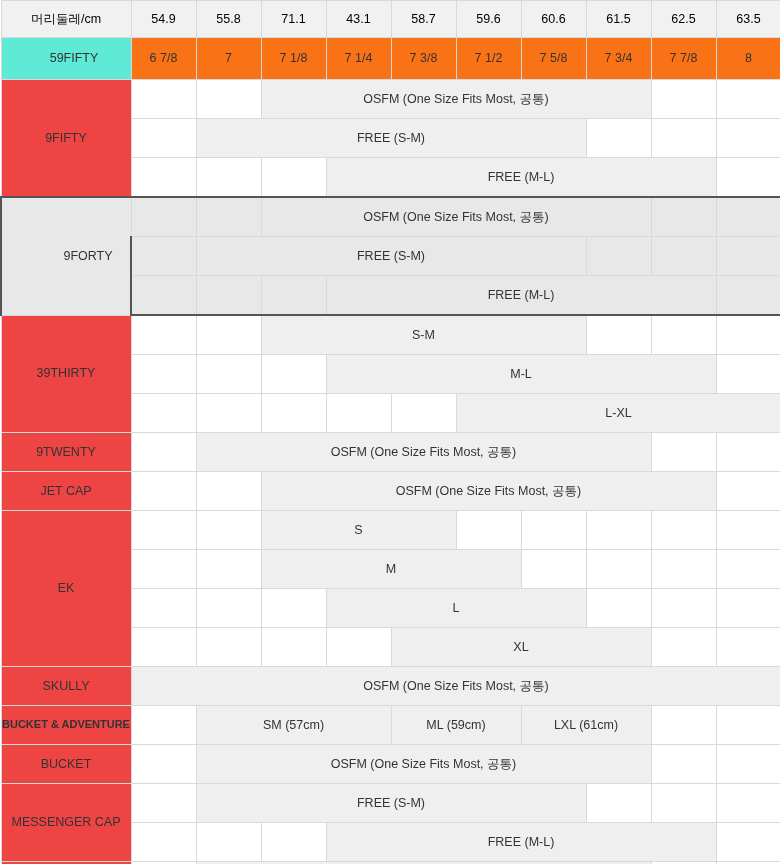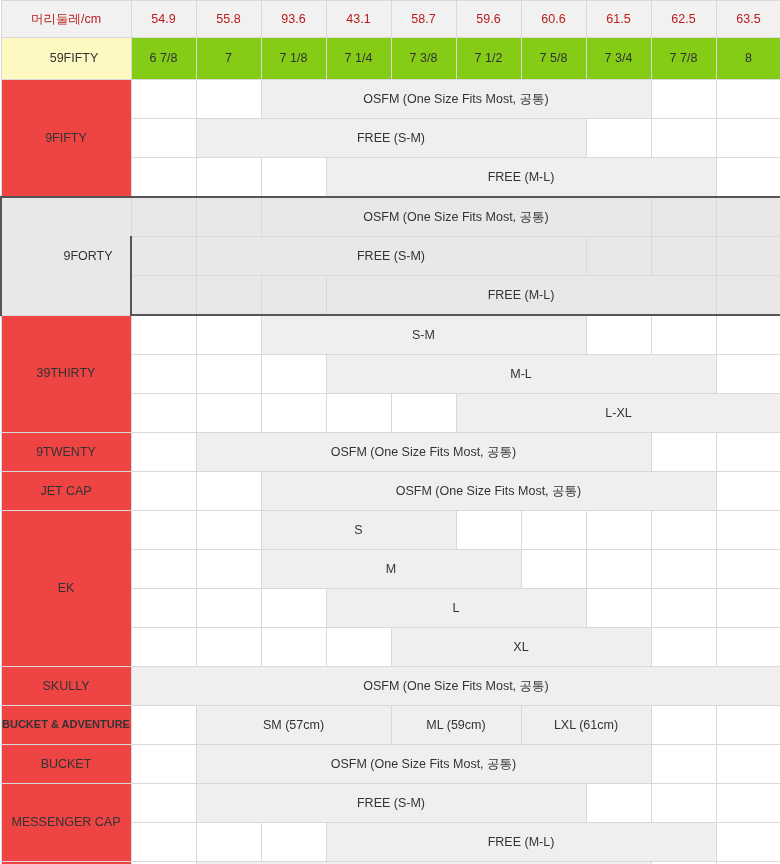--- a/index.html
+++ b/index.html
@@ -37,32 +37,32 @@
   }
   
   col.c0 { width: 130px; }
   col.cx { width: 65px; }
 
   
   tr.head td {
     height: 36px;
     background: #f1f1f1;
     font-size: 12.5px;
-    color: #b91c1c;
+    color: #000000;
   }
   tr.head td.head-label {
     background: #f1f1f1;
   }
   
   tr.inch td {
     height: 41px;
-    background: #84cc16;
+    background: #f97316;
   }
   tr.inch td.rowlabel {
-    background: #fef9c3;
+    background: #5eead4;
     padding-left: 16px;
   }
   td.rowlabel {
     background: #ef4444;
     font-size: 12.5px;
     color: #333333;
   }
   td.rowlabel.small {
     font-size: 11px;
     font-weight: bold;
@@ -111,21 +111,21 @@
         <col class="cx">
         <col class="cx">
         <col class="cx">
         <col class="cx">
     </colgroup>
     <tbody id="tbody">
         <tr class="head">
           <td class="head-label">머리둘레/cm</td>
           <td>54.9</td>
           <td>55.8</td>
-          <td>93.6</td>
+          <td>71.1</td>
           <td>43.1</td>
           <td>58.7</td>
           <td>59.6</td>
           <td>60.6</td>
           <td>61.5</td>
           <td>62.5</td>
           <td>63.5</td>
         </tr>
         <tr class="inch">
           <td class="rowlabel">59FIFTY</td>

